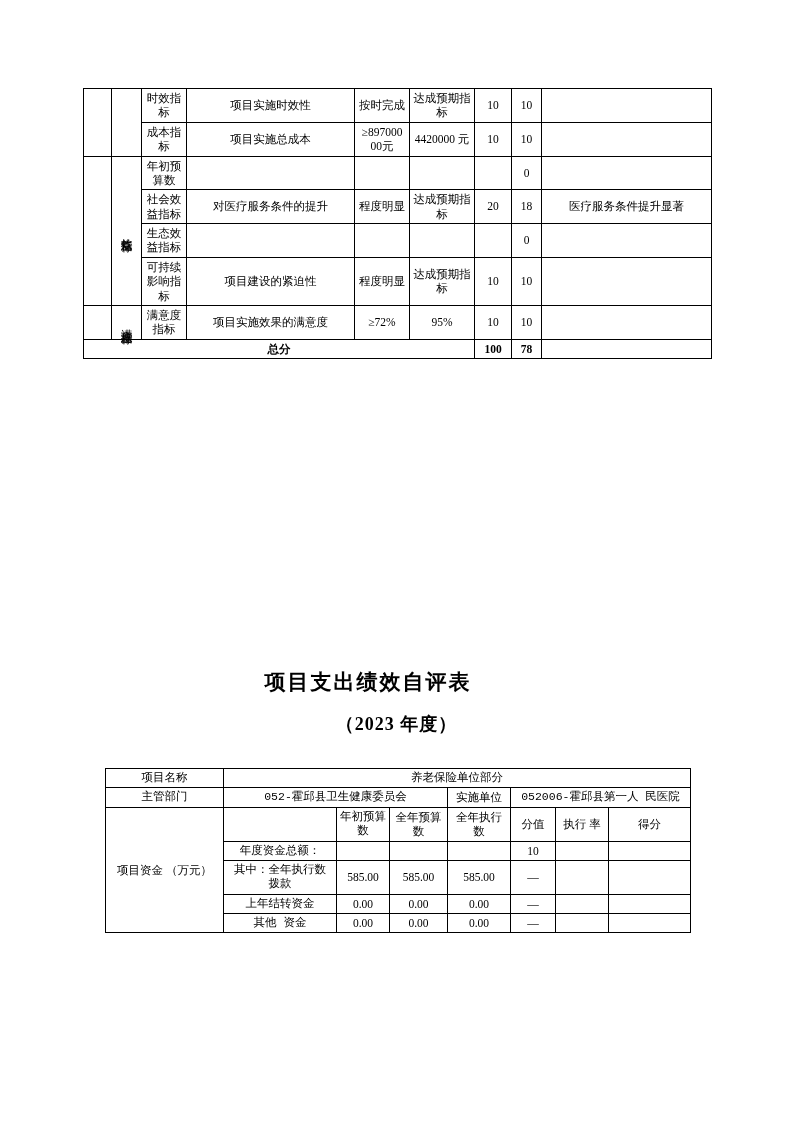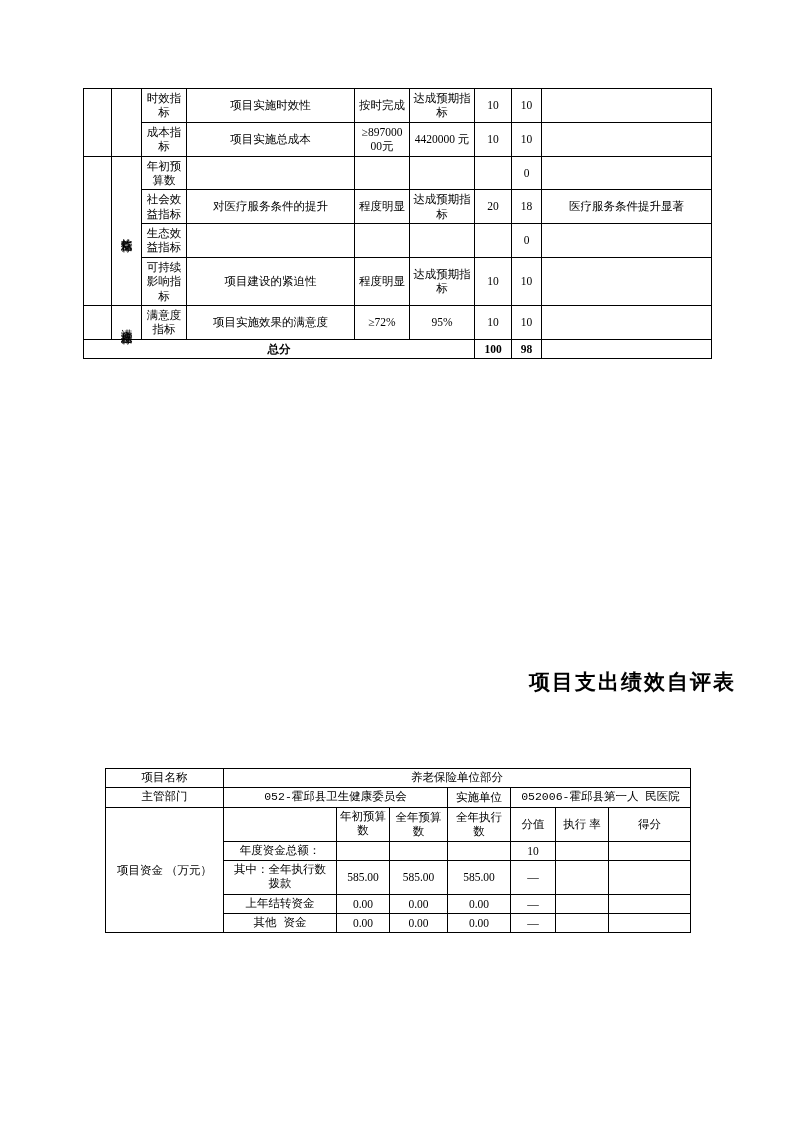--- a/index.html
+++ b/index.html
@@ -64,21 +64,21 @@
     margin-top: 48px;
   }
   .bold { font-weight: bold; }
 
   
   .title-main {
     position: absolute;
     left: 0;
     top: 668px;
     width: 736px;
-    text-align: right;
+    text-align: center;
     font-size: 21px;
     font-weight: bold;
     letter-spacing: 2px;
   }
   .title-sub {
     position: absolute;
     left: 0;
     top: 712px;
     width: 793px;
     text-align: center;
@@ -195,28 +195,29 @@
           <td class="c-center">≥72%</td>
           <td class="c-center">95%</td>
           <td class="c-center">10</td>
           <td class="c-center">10</td>
           <td class="c-left"></td>
         </tr>
 
         <tr>
           <td colspan="6" class="c-center bold">总分</td>
           <td class="c-center bold">100</td>
-          <td class="c-center bold">98</td>
+          <td class="c-center bold">78</td>
           <td></td>
         </tr>
       </tbody>
     </table>
   </div>
 
   <div class="title-main">项目支出绩效自评表</div>
+  <div class="title-sub">（2023 年度）</div>
 
   <div class="bottom-table-wrap">
     <table class="doc-table bottom-table">
       <colgroup>
         <col style="width:118px">
         <col style="width:113px">
         <col style="width:53px">
         <col style="width:58px">
         <col style="width:63px">
         <col style="width:45px">

